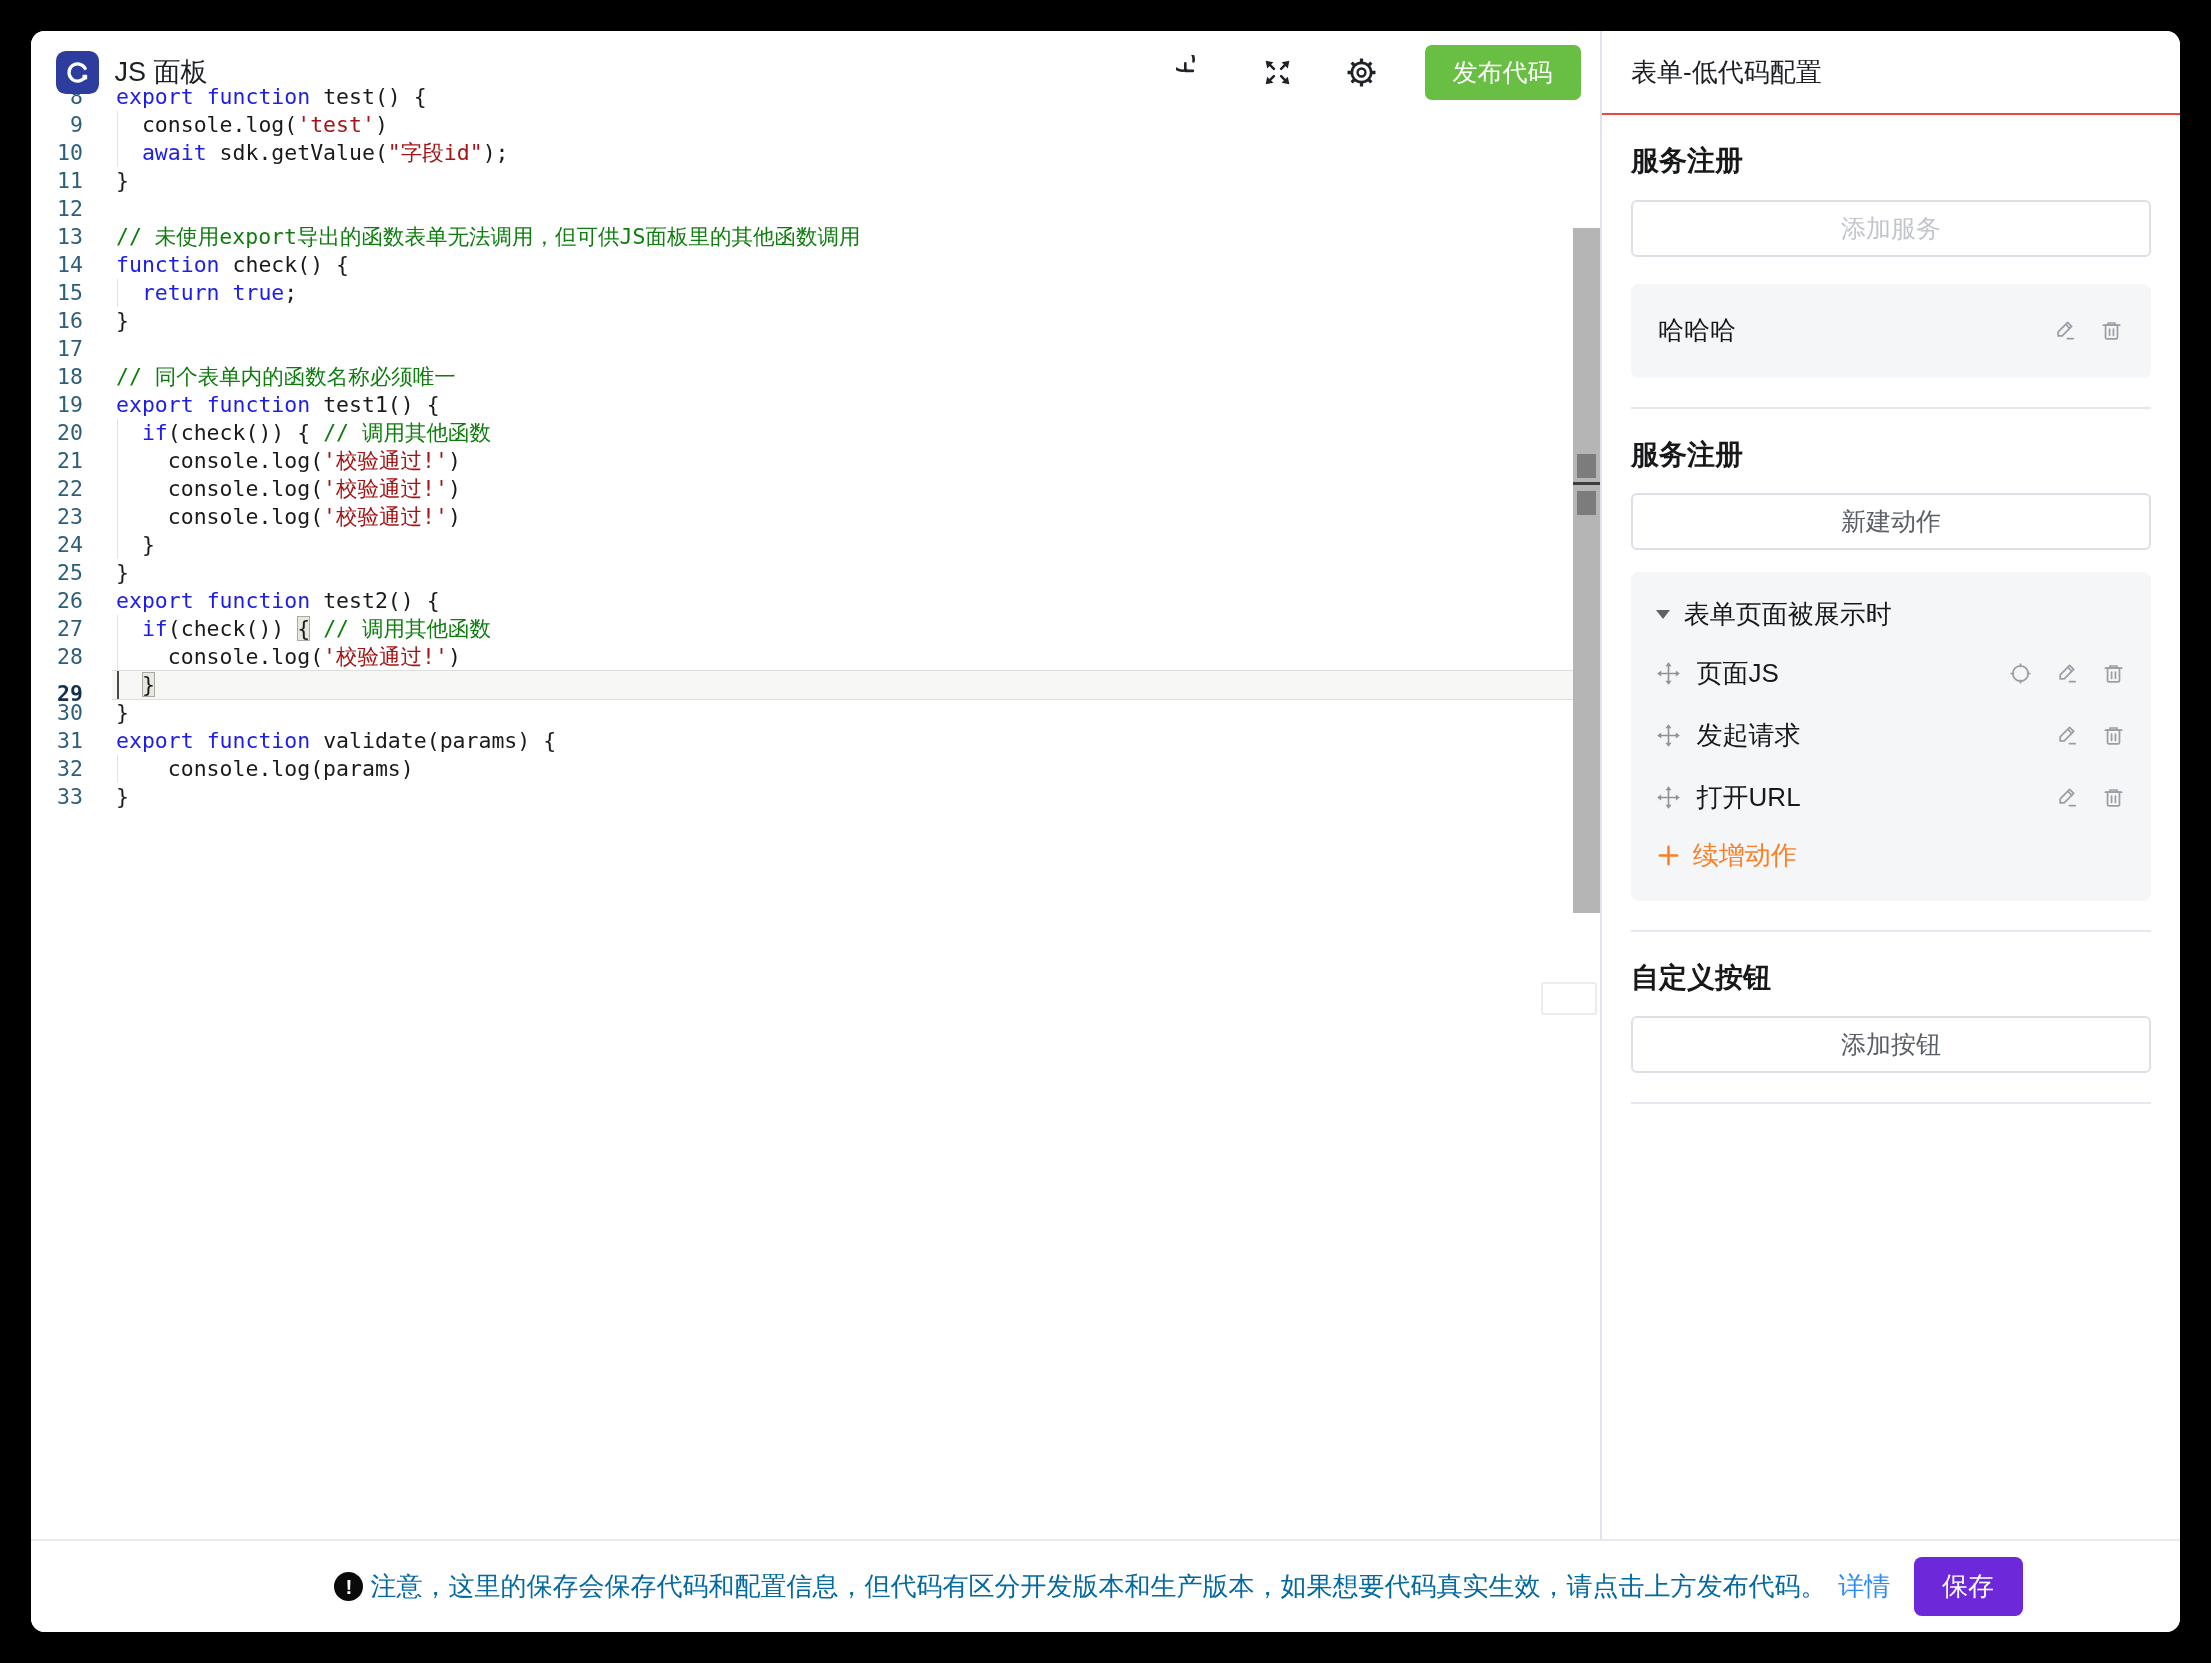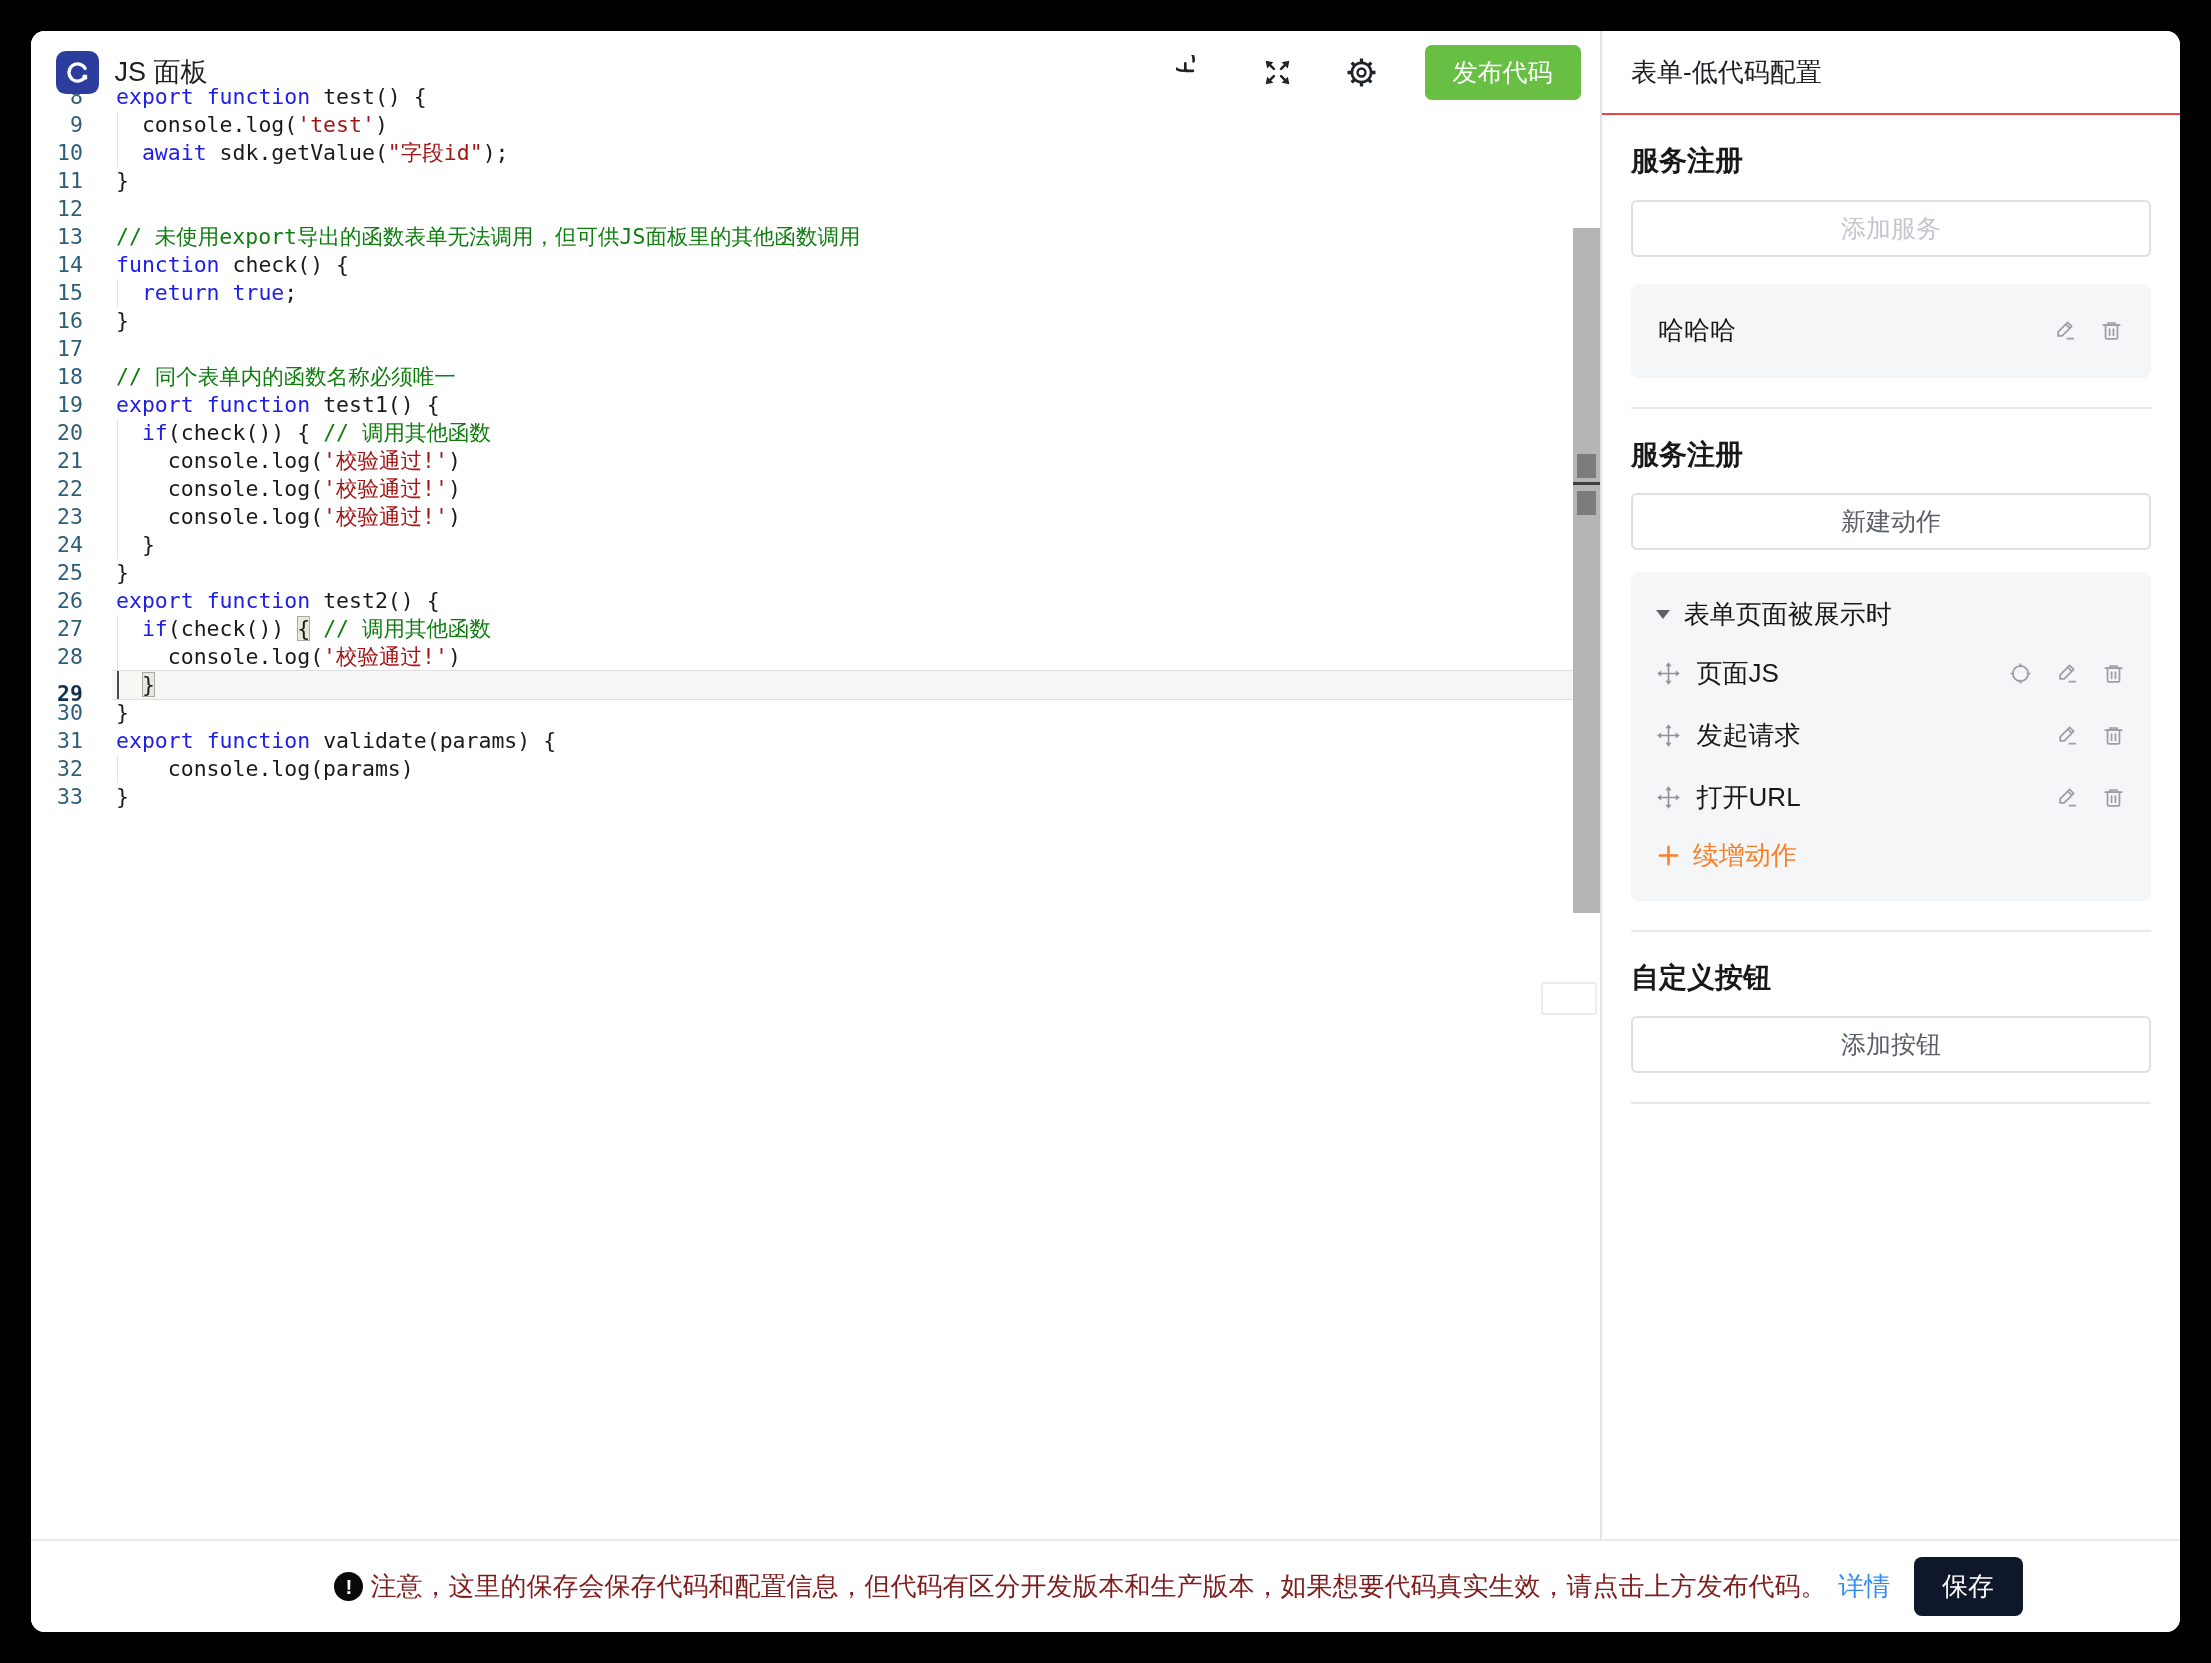--- a/index.html
+++ b/index.html
@@ -60,23 +60,23 @@
   .tri{width:0;height:0;border-left:7.8px solid transparent;border-right:7.8px solid transparent;border-top:9.8px solid #5f6368;margin-right:13.7px;}
   .act-row{display:flex;align-items:center;height:62px;font-size:26px;color:#17181a;}
   .mv{margin-right:15.6px;display:flex;cursor:grab;}
   .add-more{display:flex;align-items:center;height:55px;color:#f98029;font-size:26px;cursor:pointer;}
   .add-more .plus{margin-right:11.7px;display:flex;}
   
   .bottombar{grid-column:1/4;grid-row:2;border-top:2px solid #e6e9ef;display:flex;align-items:center;
     justify-content:center;padding-left:146px;background:#fff;}
   .notice-icon{width:29px;height:29px;border-radius:50%;background:#0a0a0a;color:#fff;display:flex;align-items:center;
     justify-content:center;font-size:20.5px;font-weight:bold;flex:none;}
-  .notice{font-size:26px;color:#7f1d1d;margin-left:7px;}
+  .notice{font-size:26px;color:#0369a1;margin-left:7px;}
   .details{font-size:26px;color:#2f8cf5;margin-left:11.7px;text-decoration:none;cursor:pointer;}
-  .save-btn{margin-left:23.4px;width:109px;height:59px;background:#0f172a;color:#fff;border:none;border-radius:7.8px;
+  .save-btn{margin-left:23.4px;width:109px;height:59px;background:#6d28d9;color:#fff;border:none;border-radius:7.8px;
     font-size:26px;font-family:inherit;cursor:pointer;flex:none;}
 </style>
 </head>
 <body>
 
 <div class="panel">
 
   <div class="main">
     <div class="toolbar">
       <span class="logo">

